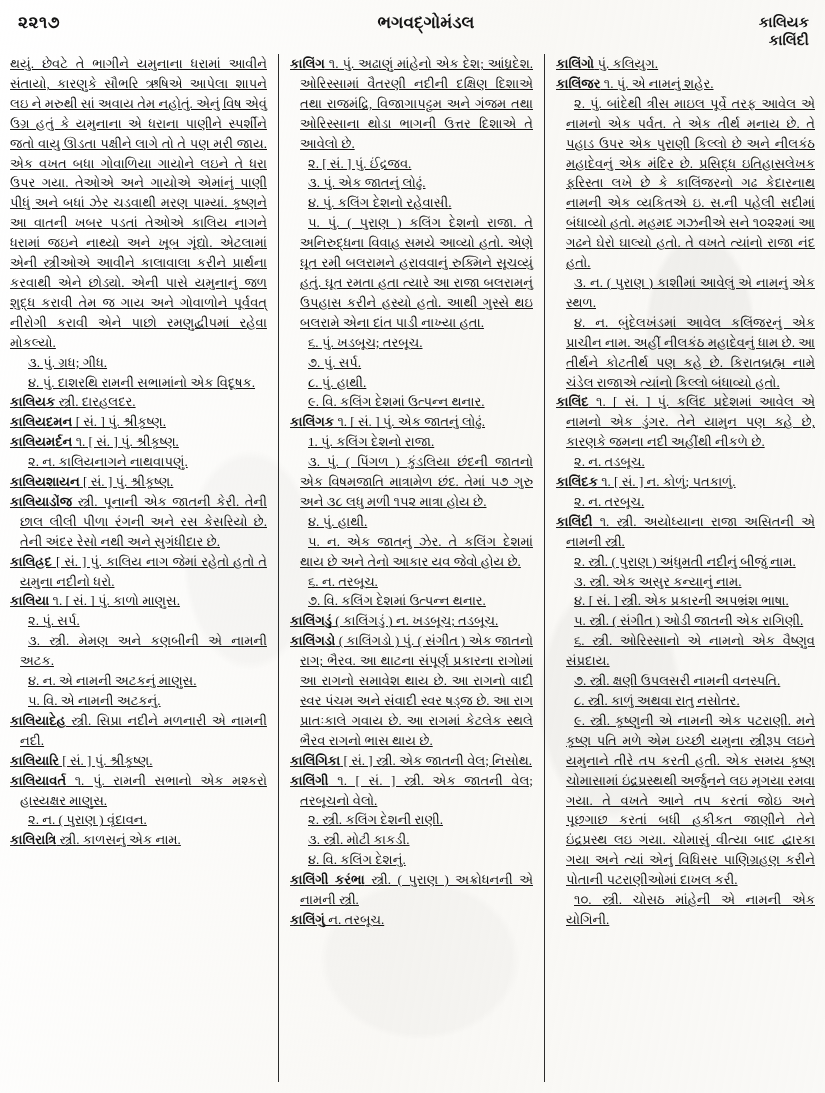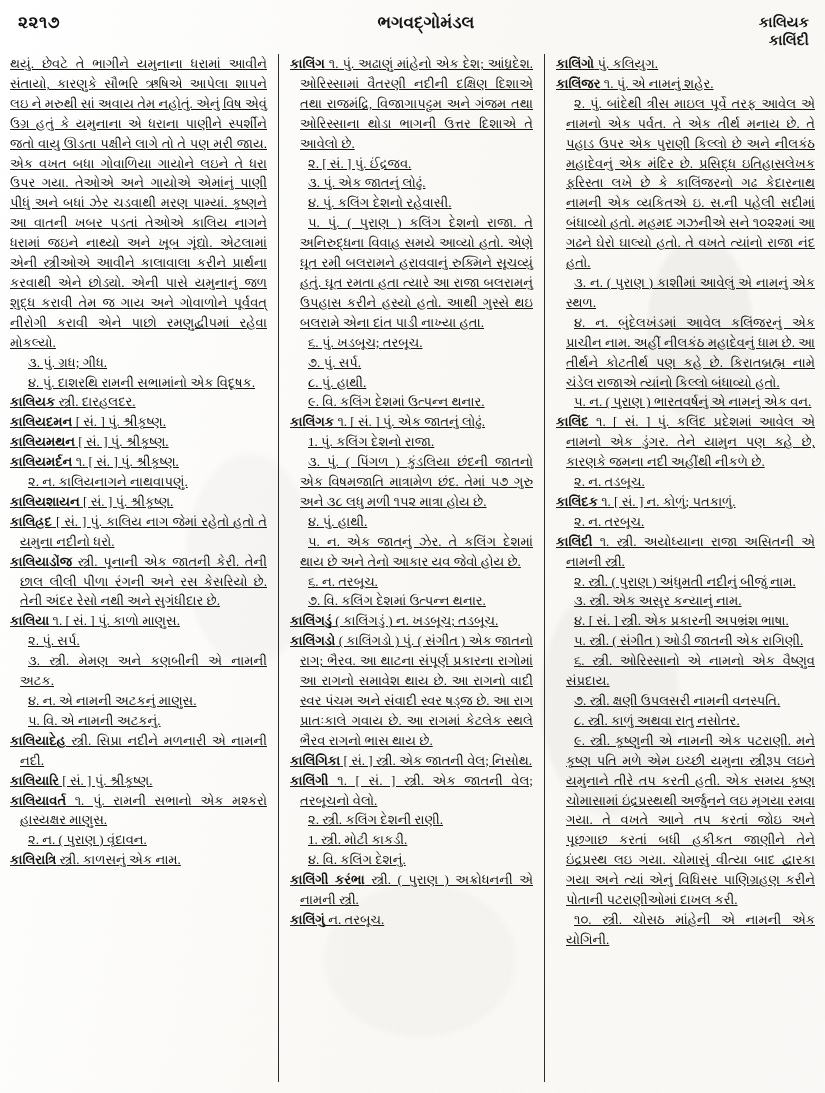--- a/index.html
+++ b/index.html
@@ -139,26 +139,25 @@
     </div>
   </div>
 
   <div class="columns">
     <div class="col col-1">
         <p class="entry cont">થયું. છેવટે તે ભાગીને યમુનાના ધરામાં આવીને સંતાયો, કારણુકે સૌભરિ ઋષિએ આપેલા શાપને લઇ ને મરુથી સાં અવાય તેમ નહોતું. એનું વિષ એવું ઉગ્ર હતું કે યમુનાના એ ધરાના પાણીને સ્પર્શીને જતો વાયુ ઊડતા પક્ષીને લાગે તો તે પણ મરી જાય. એક વખત બધા ગોવાળિયા ગાયોને લઇને તે ધરા ઉપર ગયા. તેઓએ અને ગાયોએ એમાંનું પાણી પીધું અને બધાં ઝેર ચડવાથી મરણ પામ્યાં. કૃષ્ણને આ વાતની ખબર પડતાં તેઓએ કાલિય નાગને ધરામાં જઇને નાથ્યો અને ખૂબ ગૂંદ્યો. એટલામાં એની સ્ત્રીઓએ આવીને કાલાવાલા કરીને પ્રાર્થના કરવાથી એને છોડ્યો. એની પાસે યમુનાનું જળ શુદ્ધ કરાવી તેમ જ ગાય અને ગોવાળોને પૂર્વવત્ નીરોગી કરાવી એને પાછો રમણુદ્વીપમાં રહેવા મોકલ્યો.</p>
         <p class="entry sense">૩. પું. ગ્રધ; ગીધ.</p>
         <p class="entry sense">૪. પું. દાશરથિ રામની સભામાંનો એક વિદૂષક.</p>
         <p class="entry head"><span class="hw">કાલિયક</span><span> સ્ત્રી. દારહલદર.</span></p>
         <p class="entry head"><span class="hw">કાલિયદમન</span><span> [ સં. ] પું. શ્રીકૃષ્ણ.</span></p>
-        <p class="entry head"><span class="hw">કાલિયમથન</span><span> [ સં. ] પું. શ્રીકૃષ્ણ.</span></p>
         <p class="entry head"><span class="hw">કાલિયમર્દન</span><span> ૧. [ સં. ] પું. શ્રીકૃષ્ણ.</span></p>
         <p class="entry sense">૨. ન. કાલિયનાગને નાથવાપણું.</p>
         <p class="entry head"><span class="hw">કાલિયશાયન</span><span> [ સં. ] પું. શ્રીકૃષ્ણ.</span></p>
+        <p class="entry head"><span class="hw">કાલિયાડોંજ</span><span> સ્ત્રી. પૂનાની એક જાતની કેરી. તેની છાલ લીલી પીળા રંગની અને રસ કેસરિયો છે. તેની અંદર રેસો નથી અને સુગંધીદાર છે.</span></p>
         <p class="entry head"><span class="hw">કાલિહ્રદ</span><span> [ સં. ] પું. કાલિય નાગ જેમાં રહેતો હતો તે યમુના નદીનો ધરો.</span></p>
-        <p class="entry head"><span class="hw">કાલિયાડોંજ</span><span> સ્ત્રી. પૂનાની એક જાતની કેરી. તેની છાલ લીલી પીળા રંગની અને રસ કેસરિયો છે. તેની અંદર રેસો નથી અને સુગંધીદાર છે.</span></p>
         <p class="entry head"><span class="hw">કાલિયા</span><span> ૧. [ સં. ] પું. કાળો માણુસ.</span></p>
         <p class="entry sense">૨. પું. સર્પ.</p>
         <p class="entry sense">૩. સ્ત્રી. મેમણ અને કણબીની એ નામની અટક.</p>
         <p class="entry sense">૪. ન. એ નામની અટકનું માણુસ.</p>
         <p class="entry sense">૫. વિ. એ નામની અટકનું.</p>
         <p class="entry head"><span class="hw">કાલિયાદેહ</span><span> સ્ત્રી. સિપ્રા નદીને મળનારી એ નામની નદી.</span></p>
         <p class="entry head"><span class="hw">કાલિયારિ</span><span> [ સં. ] પું. શ્રીકૃષ્ણ.</span></p>
         <p class="entry head"><span class="hw">કાલિયાવર્ત</span><span> ૧. પું. રામની સભાનો એક મશ્કરો હાસ્યક્ષર માણુસ.</span></p>
         <p class="entry sense">૨. ન. ( પુરાણ ) વૃંદાવન.</p>
         <p class="entry head"><span class="hw">કાલિરાત્રિ</span><span> સ્ત્રી. કાળસનું એક નામ.</span></p>
@@ -178,32 +177,31 @@
         <p class="entry sense">૩. પું. ( પિંગળ ) કુંડલિયા છંદની જાતનો એક વિષમજાતિ માત્રામેળ છંદ. તેમાં ૫૭ ગુરુ અને ૩૮ લધુ મળી ૧૫૨ માત્રા હોય છે.</p>
         <p class="entry sense">૪. પું. હાથી.</p>
         <p class="entry sense">૫. ન. એક જાતનું ઝેર. તે કલિંગ દેશમાં થાય છે અને તેનો આકાર યવ જેવો હોય છે.</p>
         <p class="entry sense">૬. ન. તરબૂચ.</p>
         <p class="entry sense">૭. વિ. કલિંગ દેશમાં ઉત્પન્ન થનાર.</p>
         <p class="entry head"><span class="hw">કાલિંગડું</span><span> ( કાલિંગડું ) ન. ખડબૂચ; તડબૂચ.</span></p>
         <p class="entry head"><span class="hw">કાલિંગડો</span><span> ( કાલિંગડો ) પું. ( સંગીત ) એક જાતનો રાગ; ભૈરવ. આ થાટના સંપૂર્ણ પ્રકારના રાગોમાં આ રાગનો સમાવેશ થાય છે. આ રાગનો વાદી સ્વર પંચમ અને સંવાદી સ્વર ષડ્જ છે. આ રાગ પ્રાતઃકાલે ગવાય છે. આ રાગમાં કેટલેક સ્થલે ભૈરવ રાગનો ભાસ થાય છે.</span></p>
         <p class="entry head"><span class="hw">કાલિંગિકા</span><span> [ સં. ] સ્ત્રી. એક જાતની વેલ; નિસોથ.</span></p>
         <p class="entry head"><span class="hw">કાલિંગી</span><span> ૧. [ સં. ] સ્ત્રી. એક જાતની વેલ; તરબૂચનો વેલો.</span></p>
         <p class="entry sense">૨. સ્ત્રી. કલિંગ દેશની રાણી.</p>
-        <p class="entry sense">1. સ્ત્રી. મોટી કાકડી.</p>
+        <p class="entry sense">૩. સ્ત્રી. મોટી કાકડી.</p>
         <p class="entry sense">૪. વિ. કલિંગ દેશનું.</p>
         <p class="entry head"><span class="hw">કાલિંગી કરંભા</span><span> સ્ત્રી. ( પુરાણ ) અક્રોધનની એ નામની સ્ત્રી.</span></p>
         <p class="entry head"><span class="hw">કાલિંગું</span><span> ન. તરબૂચ.</span></p>
       </div>
     <div class="col col-3">
         <p class="entry head"><span class="hw">કાલિંગો</span><span> પું. કલિયુગ.</span></p>
         <p class="entry head"><span class="hw">કાલિંજર</span><span> ૧. પું. એ નામનું શહેર.</span></p>
         <p class="entry sense">૨. પું. બાંદેથી ત્રીસ માઇલ પૂર્વે તરફ આવેલ એ નામનો એક પર્વત. તે એક તીર્થ મનાય છે. તે પહાડ ઉપર એક પુરાણી કિલ્લો છે અને નીલકંઠ મહાદેવનું એક મંદિર છે. પ્રસિદ્ધ ઇતિહાસલેખક ફરિસ્તા લખે છે કે કાલિંજરનો ગઢ કેદારનાથ નામની એક વ્યકિતએ ઇ. સ.ની પહેલી સદીમાં બંધાવ્યો હતો. મહમદ ગઝનીએ સને ૧૦૨૨માં આ ગઢને ઘેરો ઘાલ્યો હતો. તે વખતે ત્યાંનો રાજા નંદ હતો.</p>
         <p class="entry sense">૩. ન. ( પુરાણ ) કાશીમાં આવેલું એ નામનું એક સ્થળ.</p>
         <p class="entry sense">૪. ન. બુંદેલખંડમાં આવેલ કલિંજરનું એક પ્રાચીન નામ. અહીં નીલકંઠ મહાદેવનું ધામ છે. આ તીર્થને કોટતીર્થ પણ કહે છે. કિરાતબ્રહ્મ નામે ચંડેલ રાજાએ ત્યાંનો કિલ્લો બંધાવ્યો હતો.</p>
-        <p class="entry sense">૫. ન. ( પુરાણ ) ભારતવર્ષનું એ નામનું એક વન.</p>
         <p class="entry head"><span class="hw">કાલિંદ</span><span> ૧. [ સં. ] પું. કલિંદ પ્રદેશમાં આવેલ એ નામનો એક ડુંગર. તેને યામુન પણ કહે છે, કારણકે જમના નદી અહીંથી નીકળે છે.</span></p>
         <p class="entry sense">૨. ન. તડબૂચ.</p>
         <p class="entry head"><span class="hw">કાલિંદક</span><span> ૧. [ સં. ] ન. કોળું; પતકાળું.</span></p>
         <p class="entry sense">૨. ન. તરબૂચ.</p>
         <p class="entry head"><span class="hw">કાલિંદી</span><span> ૧. સ્ત્રી. અયોધ્યાના રાજા અસિતની એ નામની સ્ત્રી.</span></p>
         <p class="entry sense">૨. સ્ત્રી. ( પુરાણ ) અંધુમતી નદીનું બીજું નામ.</p>
         <p class="entry sense">૩. સ્ત્રી. એક અસુર કન્યાનું નામ.</p>
         <p class="entry sense">૪. [ સં. ] સ્ત્રી. એક પ્રકારની અપભ્રંશ ભાષા.</p>
         <p class="entry sense">૫. સ્ત્રી. ( સંગીત ) ઓડી જાતની એક રાગિણી.</p>
         <p class="entry sense">૬. સ્ત્રી. ઓરિસ્સાનો એ નામનો એક વૈષ્ણુવ સંપ્રદાય.</p>

